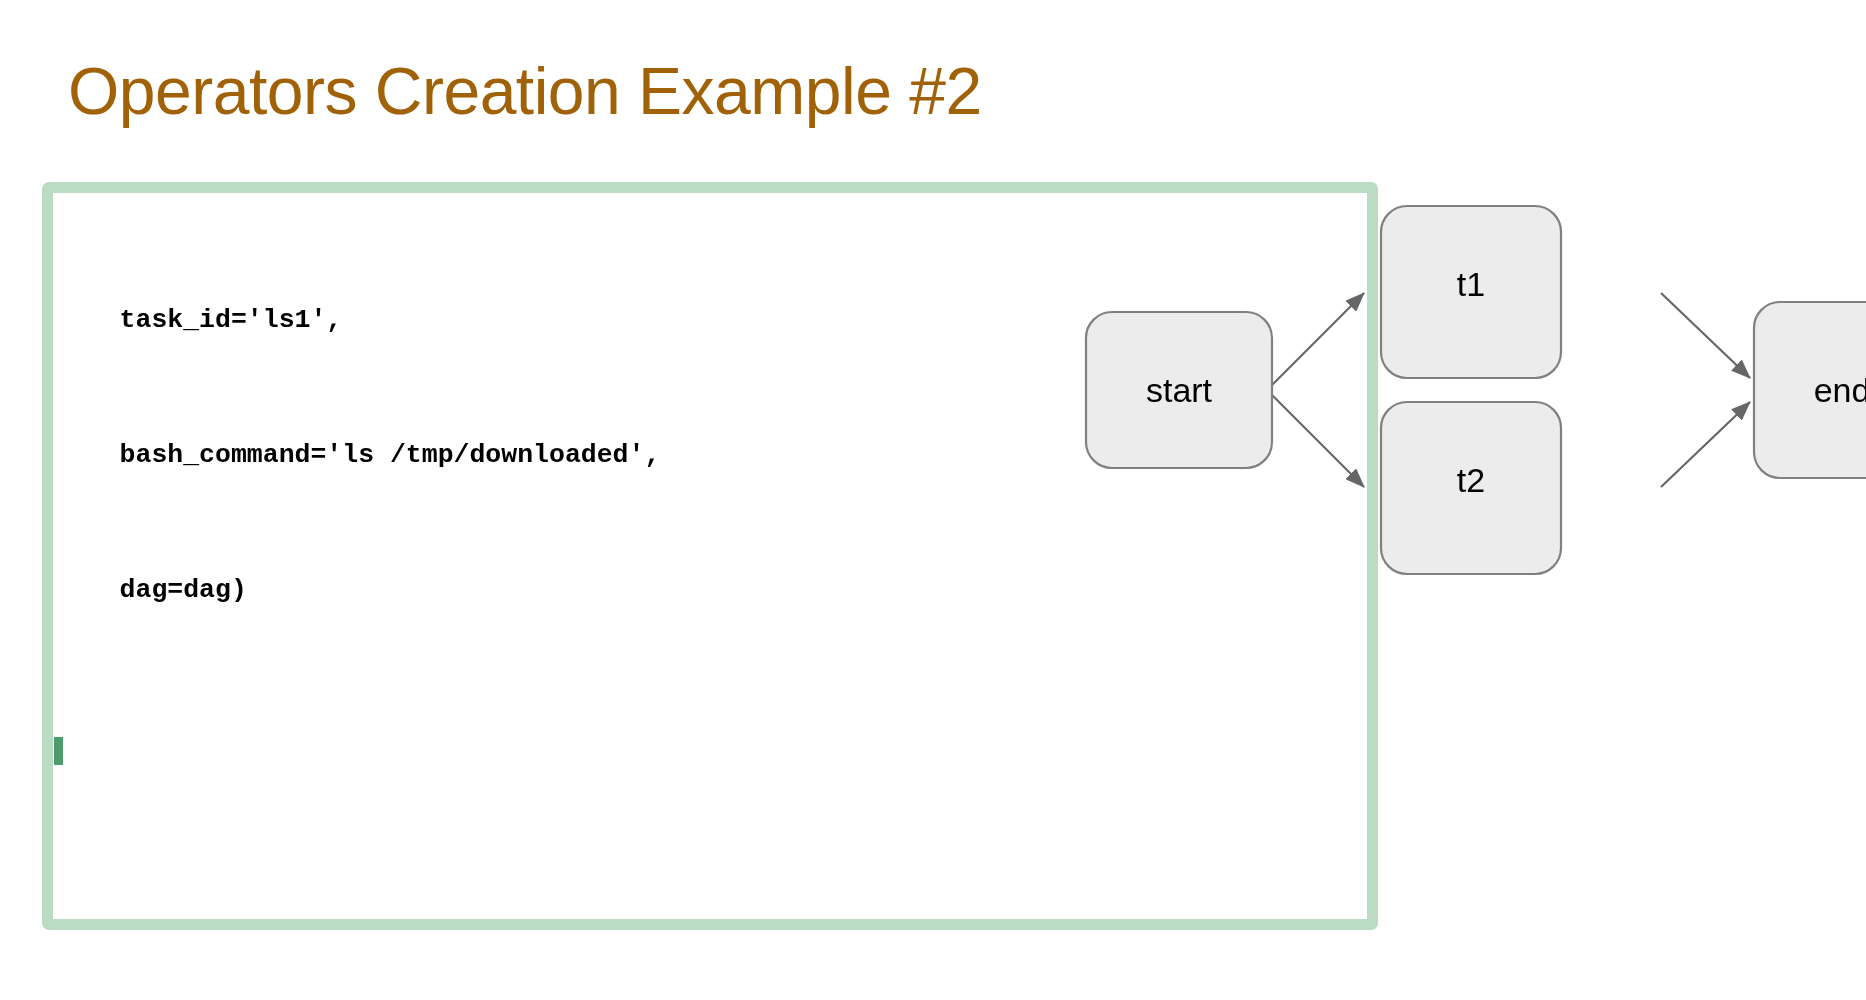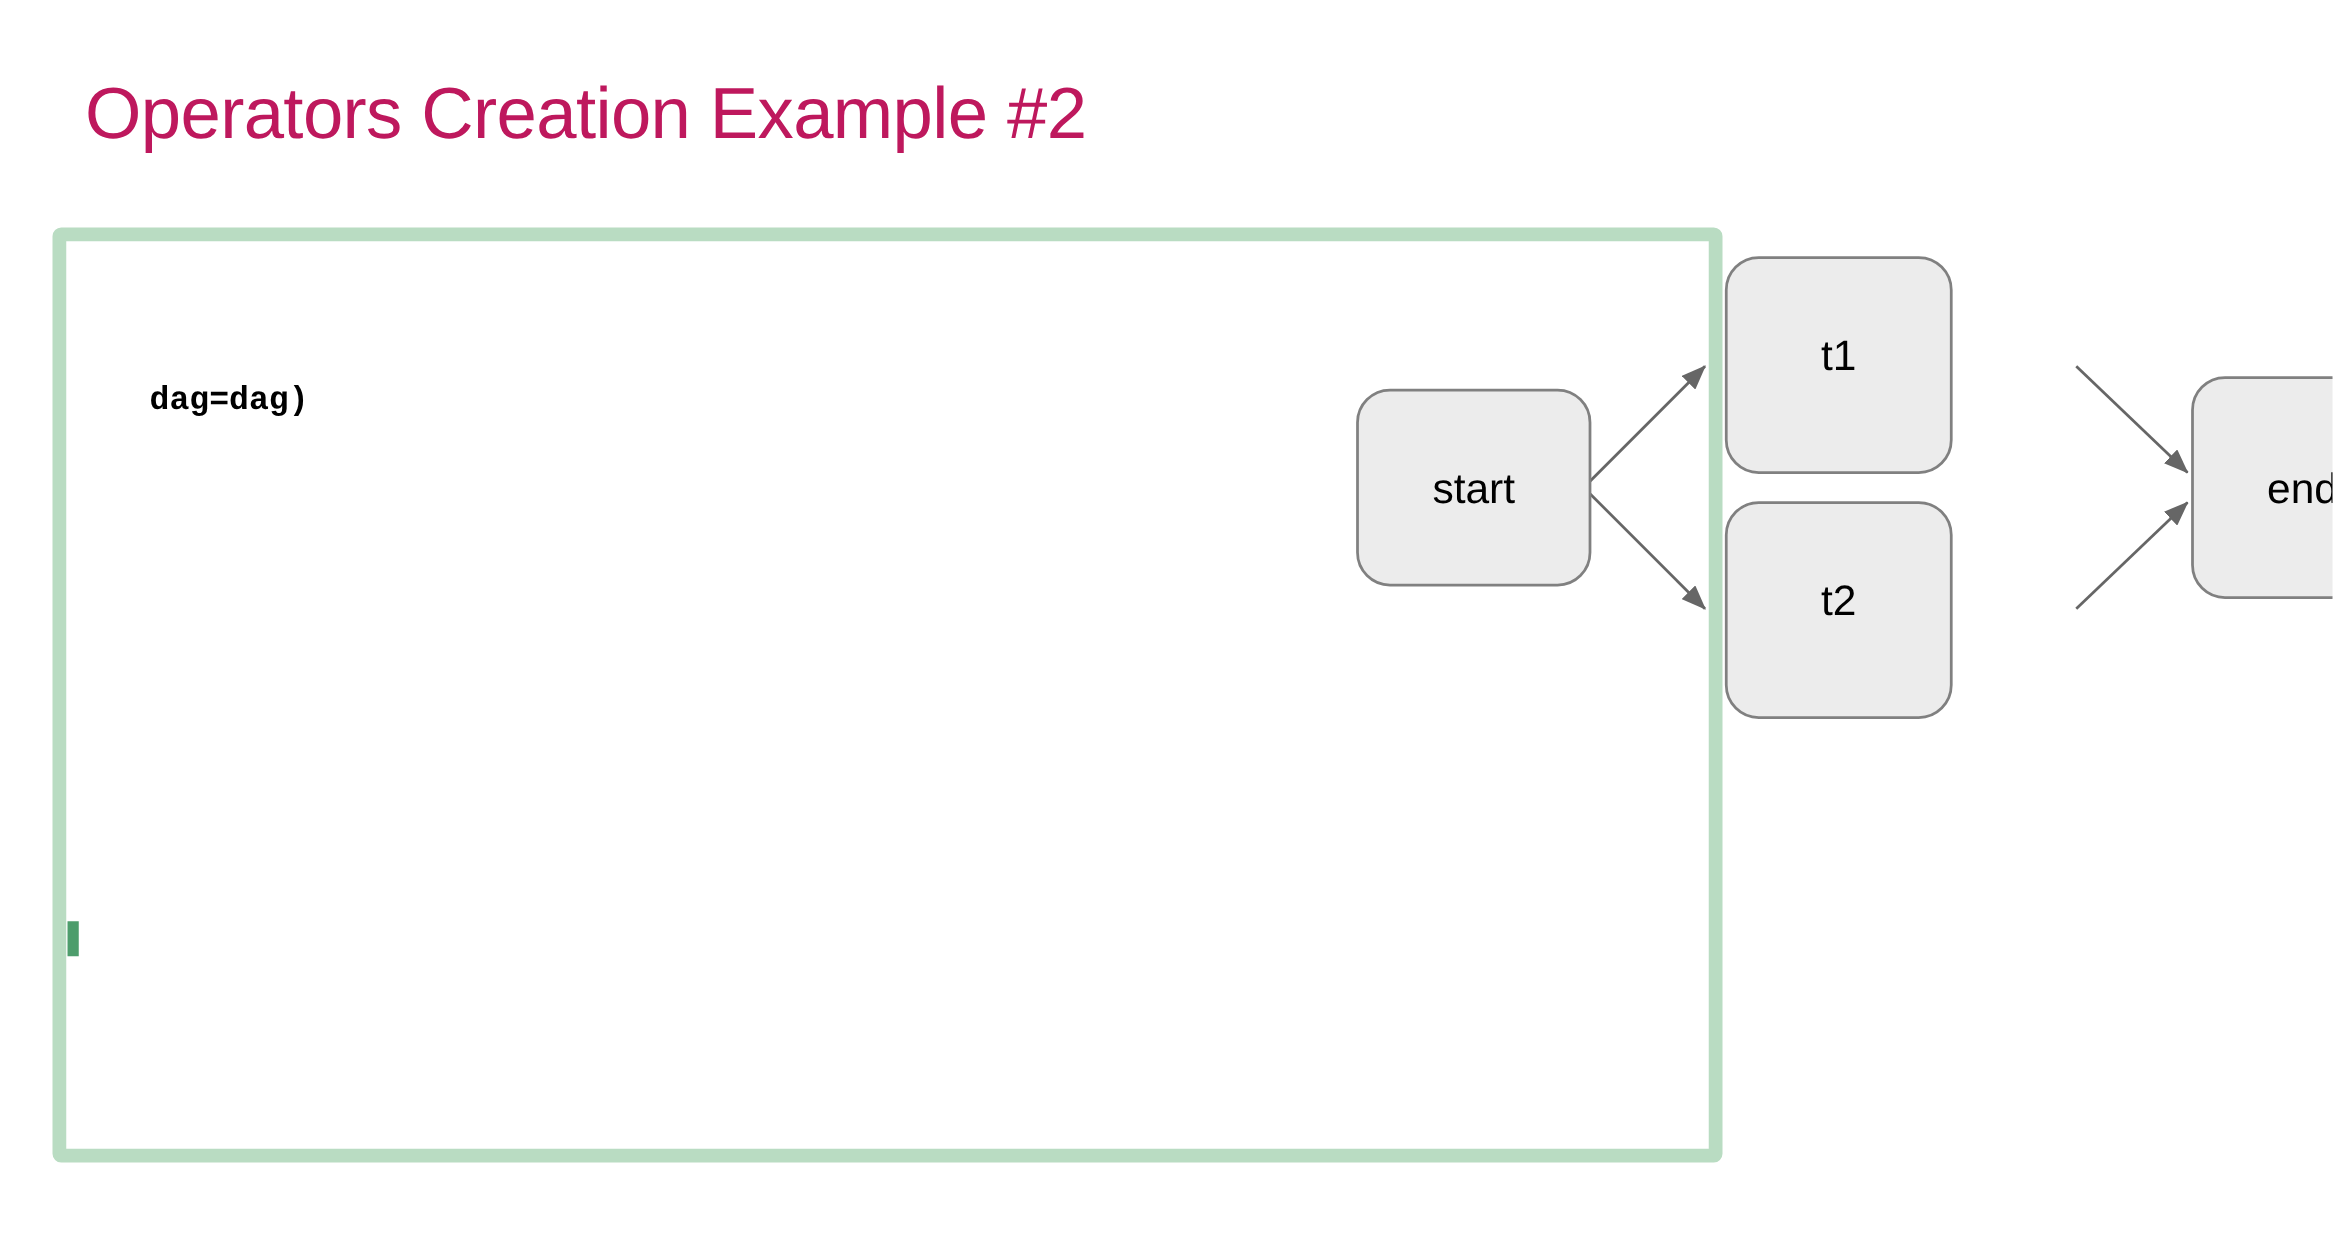--- a/index.html
+++ b/index.html
@@ -14,24 +14,24 @@
     overflow: hidden;
     font-family: "Liberation Sans", sans-serif;
   }
 
   
   .slide-title {
     position: absolute;
     left: 68px;
     top: 52px;
     font-family: "Liberation Sans", sans-serif;
-    font-size: 58px;
+    font-size: 66px;
     line-height: 78px;
     font-weight: 400;
-    color: #be185d;
+    color: #a16207;
     letter-spacing: -0.5px;
     white-space: nowrap;
   }
 
   
   .code-block {
     position: absolute;
     left: 42px;
     top: 182px;
     width: 1336px;
@@ -86,20 +86,22 @@
   }
 </style>
 </head>
 <body>
 
 <div class="slide-title">Operators Creation Example #2</div>
 
 <div class="code-block"></div>
 
 <div class="code-inner">
+  <span class="code-line"><span>    task_id='ls1',</span></span>
+  <span class="code-line"><span>    bash_command='ls /tmp/downloaded',</span></span>
   <span class="code-line"><span>    dag=dag)</span></span>
   
   
   
   
   
   
   
   
 </div>

